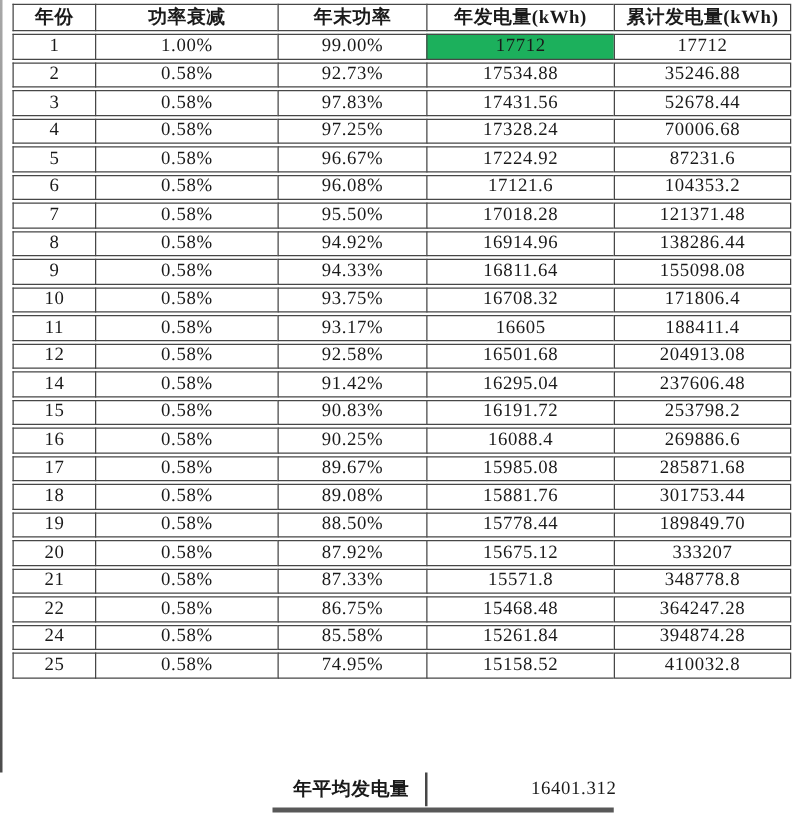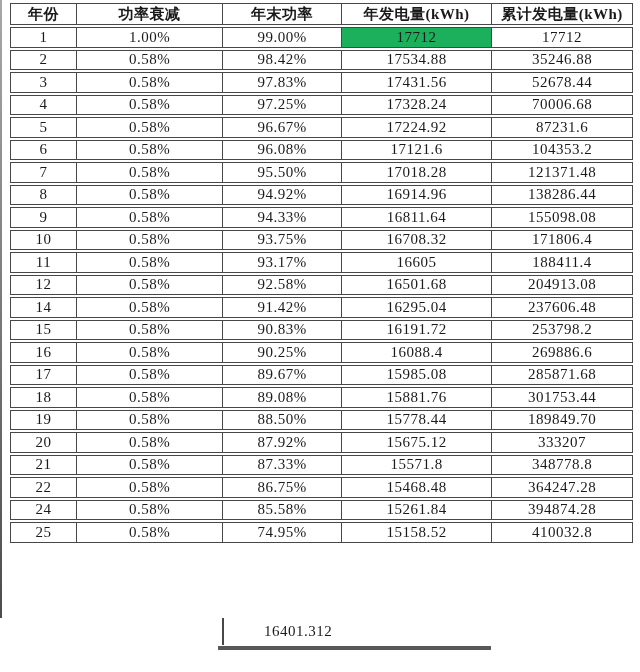--- a/index.html
+++ b/index.html
@@ -76,20 +76,21 @@
   .footer-divider {
     width: 2px;
     align-self: stretch;
     background: #474747;
   }
   .footer-value {
     width: 148px;
     text-align: center;
     font-size: 15px;
     letter-spacing: 0.5px;
+    padding-left: 43px;
   }
   .footer-bar {
     position: absolute;
     left: 218px;
     top: 646px;
     width: 273px;
     height: 4px;
     background: #585858;
   }
 </style>
@@ -119,21 +120,21 @@
       <tr>
         <td>1</td>
         <td>1.00%</td>
         <td>99.00%</td>
         <td class="hl" style="background: rgb(28, 176, 92);">17712</td>
         <td>17712</td>
       </tr>
       <tr>
         <td>2</td>
         <td>0.58%</td>
-        <td>98.42%</td>
+        <td>92.73%</td>
         <td>17534.88</td>
         <td>35246.88</td>
       </tr>
       <tr>
         <td>3</td>
         <td>0.58%</td>
         <td>97.83%</td>
         <td>17431.56</td>
         <td>52678.44</td>
       </tr>
@@ -274,16 +275,17 @@
         <td>25</td>
         <td>0.58%</td>
         <td>74.95%</td>
         <td>15158.52</td>
         <td>410032.8</td>
       </tr>
     </tbody>
 </table>
 
 <div class="footer-row">
+  <div class="footer-label">年平均发电量</div>
   <div class="footer-divider"></div>
   <div class="footer-value">16401.312</div>
 </div>
 <div class="footer-bar"></div>
 
 </body></html>

